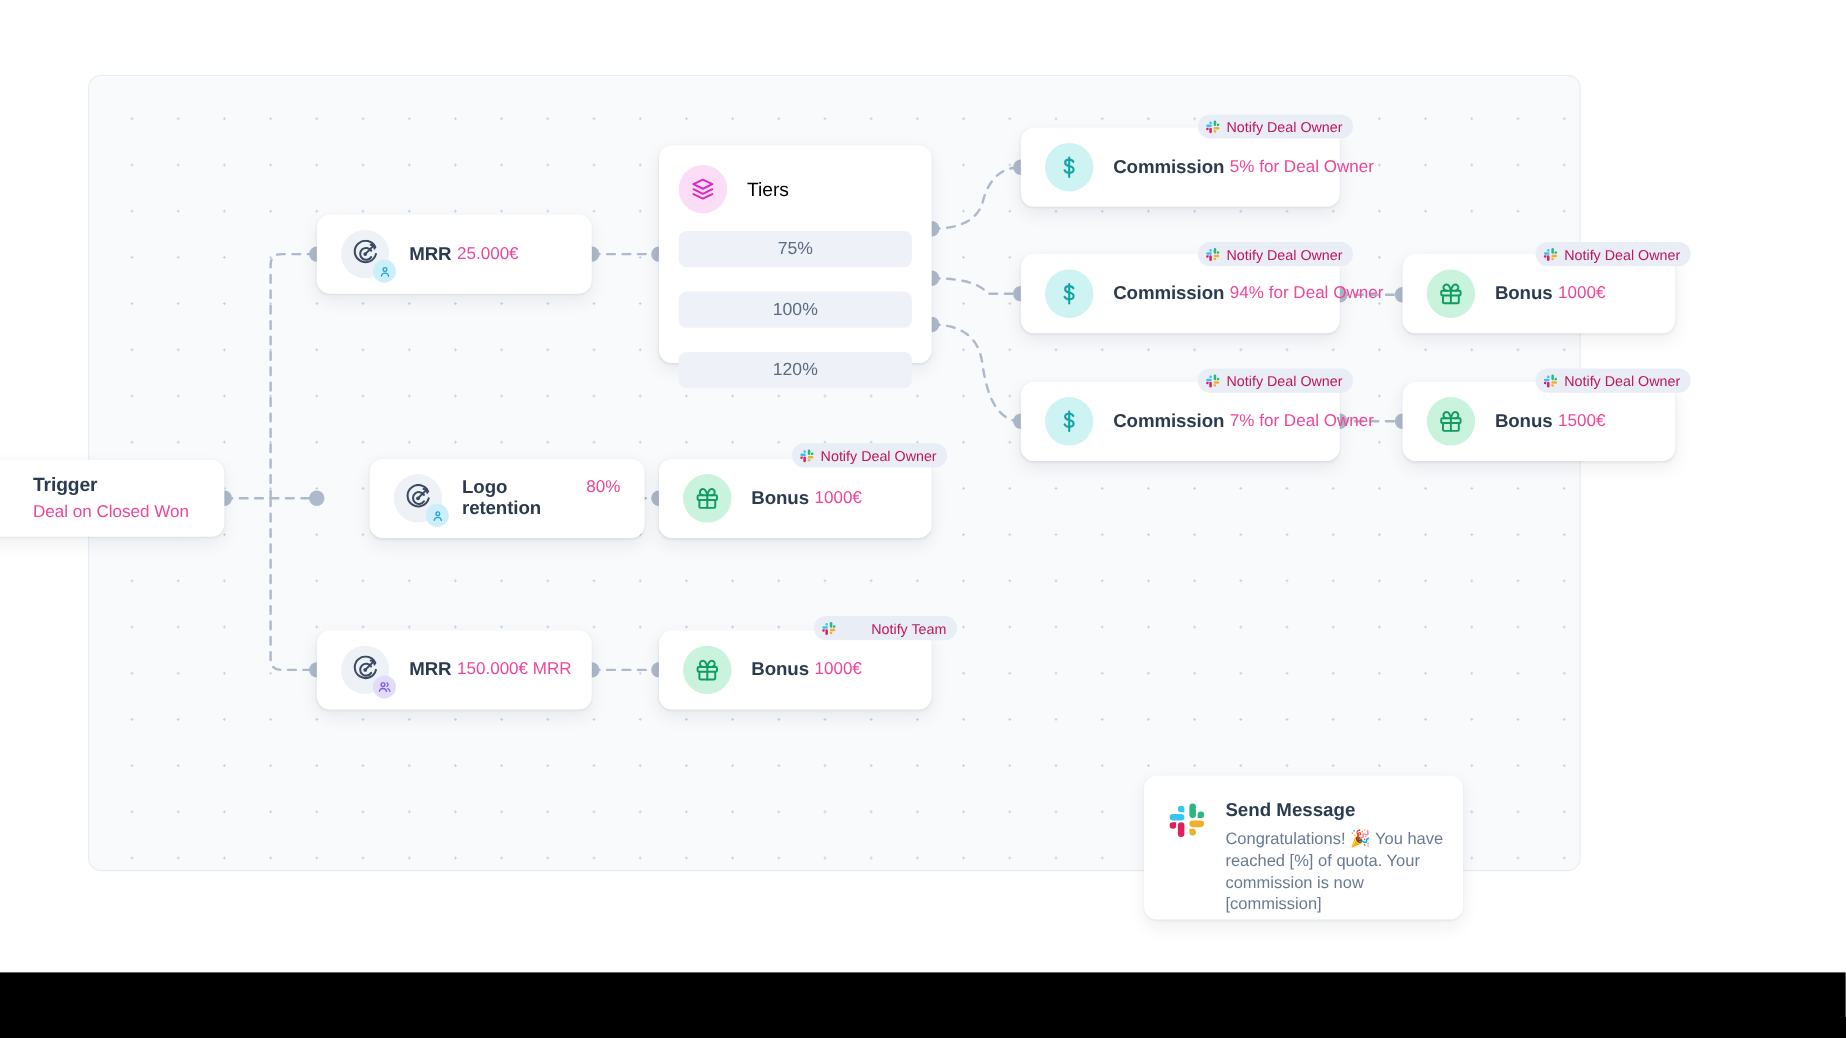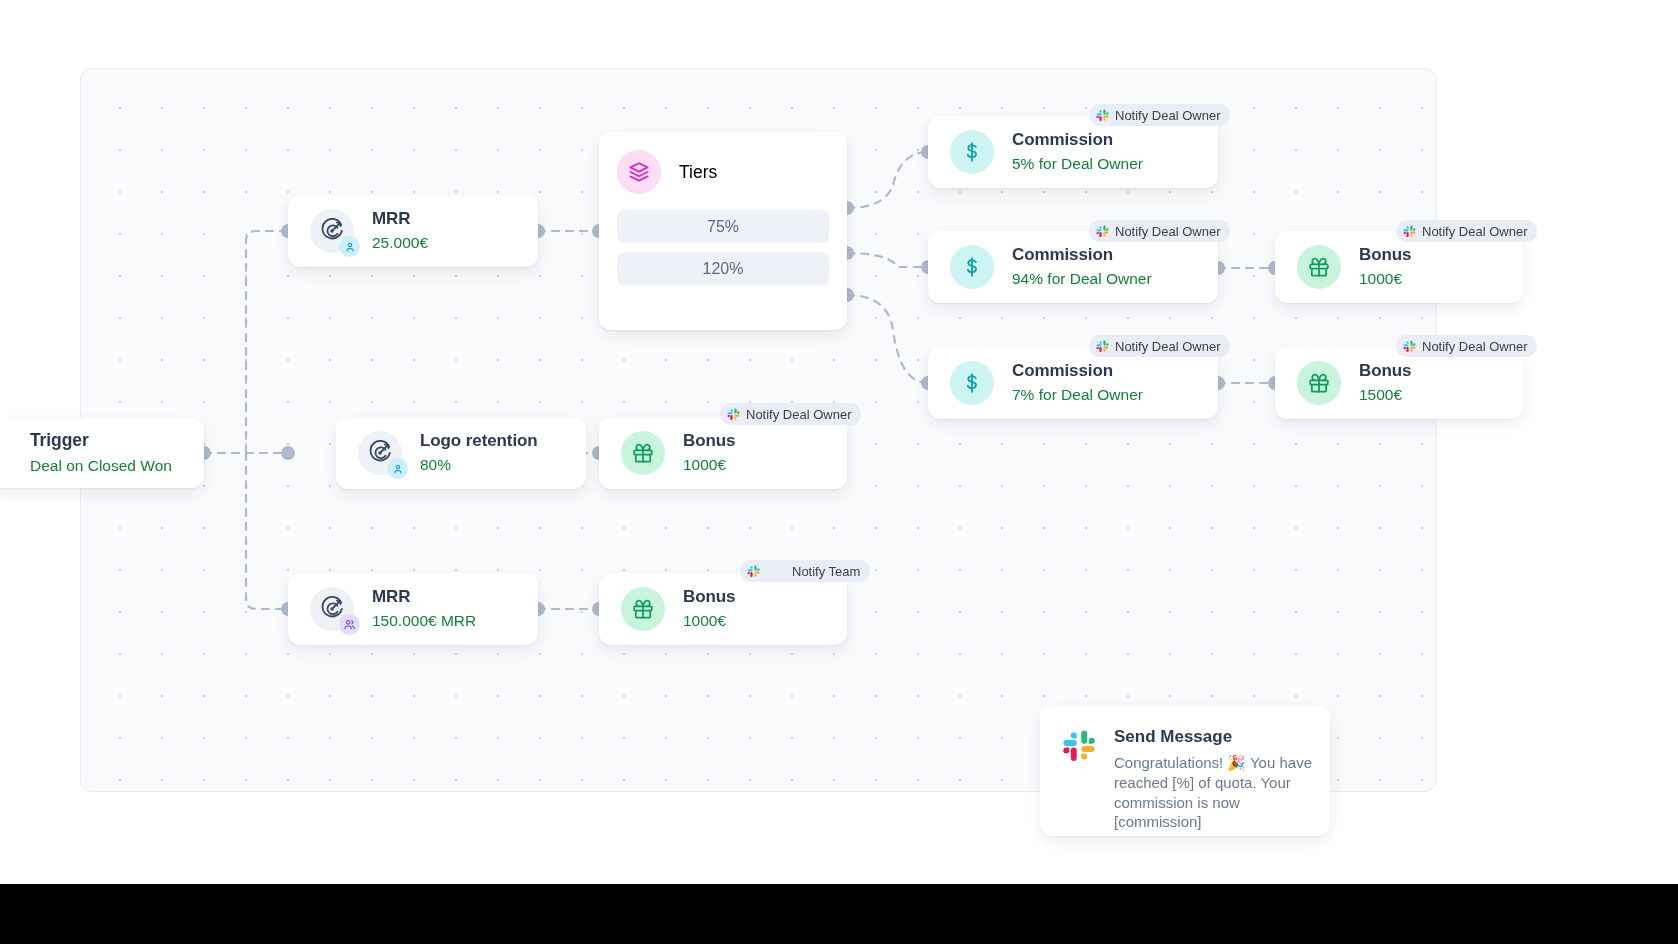--- a/index.html
+++ b/index.html
@@ -30,23 +30,23 @@
   
   .node {
     position: absolute;
     background: #ffffff;
     border-radius: 12px;
     box-shadow: 0 1px 2px rgba(16,24,40,.06), 0 6px 16px rgba(16,24,40,.07);
     display: flex; align-items: center;
     padding: 0 22px;
     gap: 18px;
   }
-  .node .txt { display:flex; flex-direction:column; gap:5px; min-width:0; }
+  .node .txt { display:flex; gap:5px; min-width:0; }
   .node .title { font-size: 17px; font-weight: 700; color:#2c3a4f; letter-spacing:-.1px; line-height:1.1; }
-  .node .sub { font-size: 15.5px; color:#15803d; line-height:1.15; white-space:nowrap; }
+  .node .sub { font-size: 15.5px; color:#ec4899; line-height:1.15; white-space:nowrap; }
 
   
   .icn { position:relative; width:44px; height:44px; border-radius:50%;
          display:flex; align-items:center; justify-content:center; flex:0 0 44px; }
   .icn svg { display:block; }
   .icn.slate { background:#eef2f7; }
   .icn.cyan  { background:#cdf3f2; }
   .icn.green { background:#c9f3dd; }
   .icn.pink  { background:#fbddf5; }
 
@@ -73,28 +73,28 @@
     position:absolute; left:599px; top:132px; width:248px; height:198px;
     background:#fff; border-radius:12px;
     box-shadow: 0 1px 2px rgba(16,24,40,.06), 0 6px 16px rgba(16,24,40,.07);
     padding: 18px 18px 0 18px;
   }
   #n-tiers .thead { display:flex; align-items:center; gap:18px; margin-bottom:16px; }
   #n-tiers .thead .title { font-size:17.5px; font-weight:400; color:#000000; }
   .tier-row {
     height: 33px; border-radius: 7px; background:#eef2f8;
     display:flex; align-items:center; justify-content:center;
-    font-size:16px; color:#5d6b81; margin-bottom:9px;
+    font-size:16px; color:#5d6b81; margin-bottom:22px;
   }
 
   
   .pill {
     position:absolute; height:22px; border-radius:11px; background:#e9edf5;
     display:flex; align-items:center; gap:6px; padding:0 10px 0 7px;
-    font-size:13px; color:#404040; white-space:nowrap;
+    font-size:13px; color:#be185d; white-space:nowrap;
   }
   .pill svg { display:block; flex:0 0 auto; }
 
   
   #n-slack {
     position:absolute; left:1040px; top:705px; width:290px; height:131px;
     background:#fff; border-radius:12px;
     box-shadow: 0 1px 2px rgba(16,24,40,.06), 0 6px 16px rgba(16,24,40,.07);
     display:flex; align-items:flex-start; padding:22px 4px 0 22px; gap:18px;
   }
@@ -187,20 +187,21 @@
       <div class="icn pink">
         <svg width="24" height="24" viewBox="0 0 24 24" fill="none" stroke="#d929c6" stroke-width="1.8" stroke-linejoin="round" stroke-linecap="round">
           <path d="M12 3.2 3.4 7.4 12 11.6l8.6-4.2z"></path>
             <path d="M3.4 12 12 16.2 20.6 12"></path>
             <path d="M3.4 16.4 12 20.6l8.6-4.2"></path>
         </svg>
       </div>
       <div class="title">Tiers</div>
     </div>
     <div class="tier-row">75%</div>
+    <div class="tier-row">100%</div>
     <div class="tier-row">120%</div>
   </div>
 
   <div class="node" style="left:928px; top:116px; width:290px; height:72px;">
     <div class="icn cyan">
       <svg width="24" height="24" viewBox="0 0 24 24" fill="none" stroke="#13a3a6" stroke-width="1.9" stroke-linecap="round">
         <path d="M12 3.2v17.6"></path>
           <path d="M15.8 7.1c-.7-1.3-2-2-3.8-2-2.2 0-3.7 1.1-3.7 2.8 0 1.8 1.5 2.5 3.7 3 2.4.5 4 1.3 4 3.2 0 1.9-1.7 3-4 3-2 0-3.5-.8-4.2-2.3"></path>
       </svg>
     </div>

